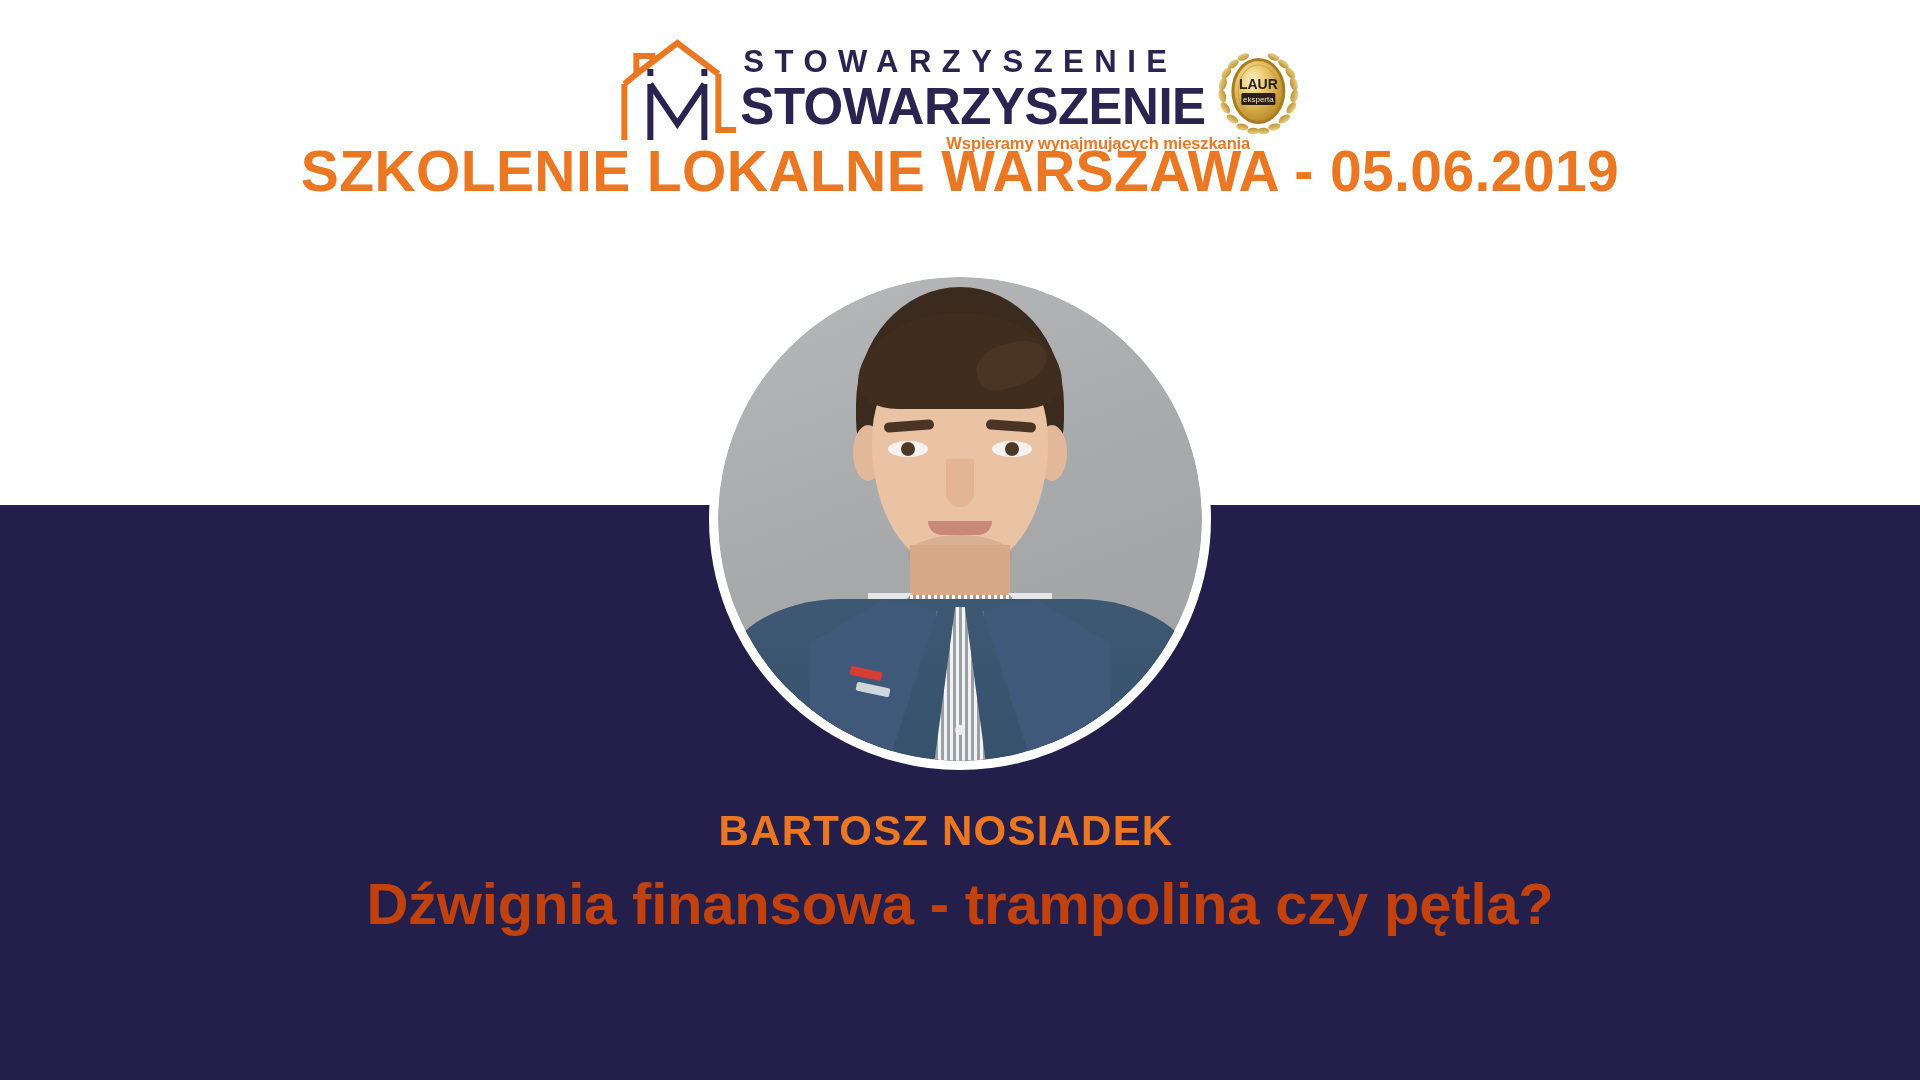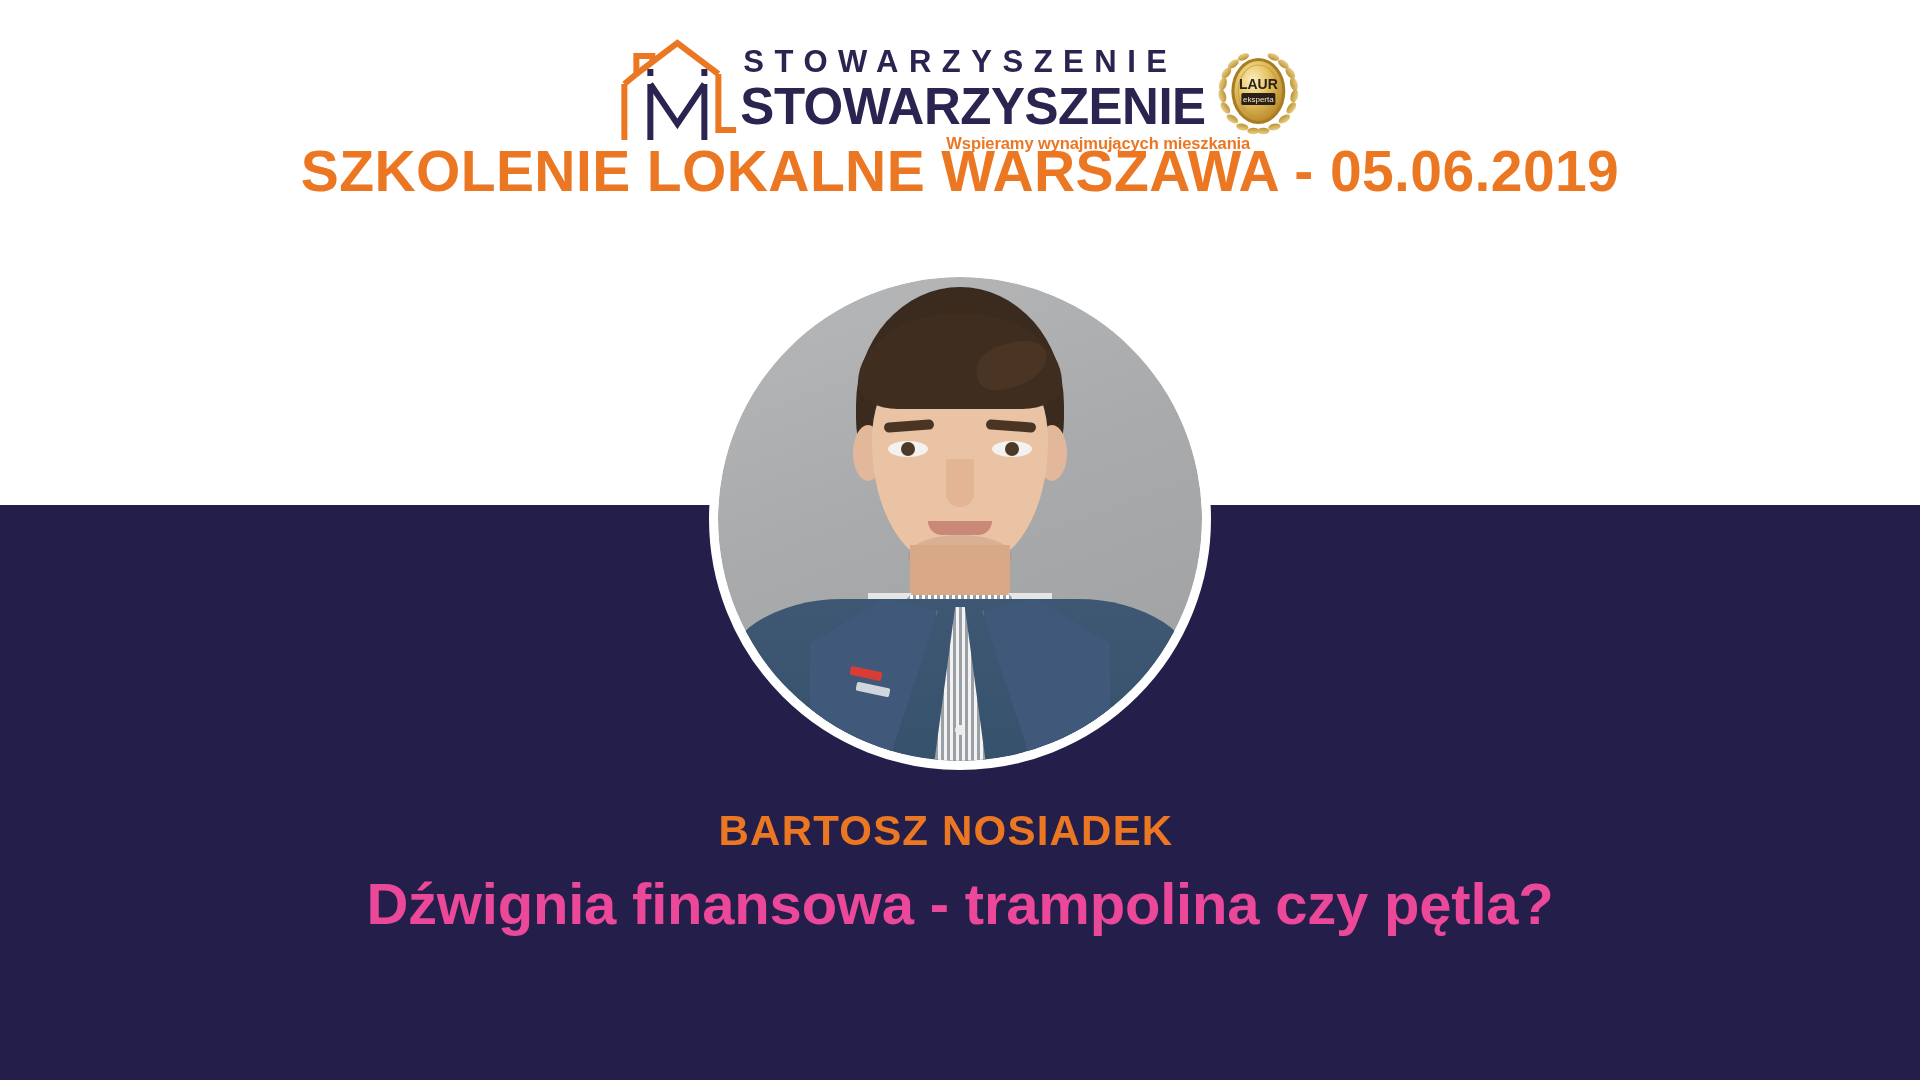--- a/index.html
+++ b/index.html
@@ -383,21 +383,21 @@
     letter-spacing: 1.2px;
     line-height: 1.1;
     white-space: nowrap;
   }
   .speaker-topic {
     position: absolute;
     left: 0;
     top: 872px;
     width: 1920px;
     text-align: center;
-    color: #ec4899;
+    color: #c2410c;
     font-size: 58px;
     font-weight: bold;
     letter-spacing: -0.2px;
     line-height: 1.1;
     white-space: nowrap;
   }
 </style>
 </head>
 <body>
 

